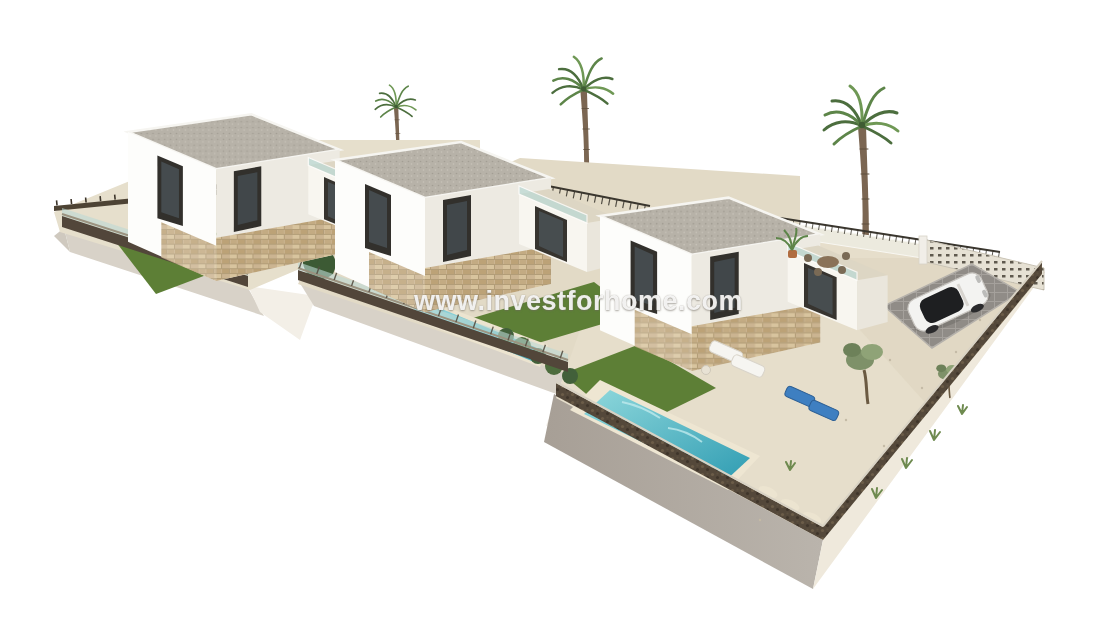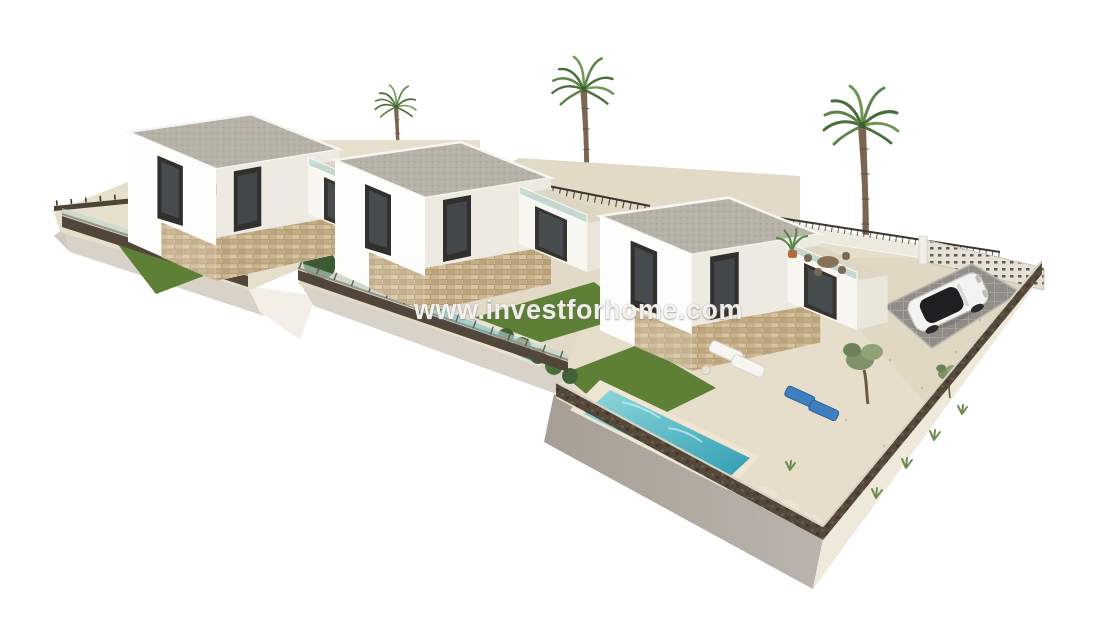--- a/index.html
+++ b/index.html
@@ -1,18 +1,18 @@
 <!DOCTYPE html>
 <html style="--background: #ffffff; --pool: #5bc4ce; --poolDeep: #2f9cb2; --lawn: #5d7f36; --pavement: #e4dcc8; --stone: #cbb491; --wallDark: #52463a; --glass: #bcd9d4; --platformCream: #efe9dc; --platformShadow: #b0aaa2; --apron: #d8d2c8; --whiteWall: #fdfdfb; --whiteWallShade: #edeae2; --roofGravel: #b7b2a8; --palmGreen: #537743; --trunkBrown: #7b6652; --loungerBlue: #3e7fc1; --carWhite: #f3f3f1;"><head>
 <meta charset="utf-8">
 <style>
   html,body{margin:0;padding:0;background:#ffffff;}
   .canvas{position:relative;width:1110px;height:626px;background:var(--background,#ffffff);overflow:hidden;
           font-family:"Liberation Sans", sans-serif;}
-  .watermark{position:absolute;left:414px;top:295px;font-size:27px;font-weight:bold;letter-spacing:.5px;
+  .watermark{position:absolute;left:414px;top:286px;font-size:27px;font-weight:bold;letter-spacing:.5px;
              color:rgba(255,255,255,.88);
              text-shadow:0 1px 2px rgba(110,104,95,.55), 0 0 1px rgba(130,124,112,.6);
              white-space:nowrap;pointer-events:none;}
   svg{position:absolute;left:0;top:0;}
 </style>
 </head>
 <body>
 
 <div class="canvas">
 <svg width="1110" height="626" viewBox="0 0 1110 626">

